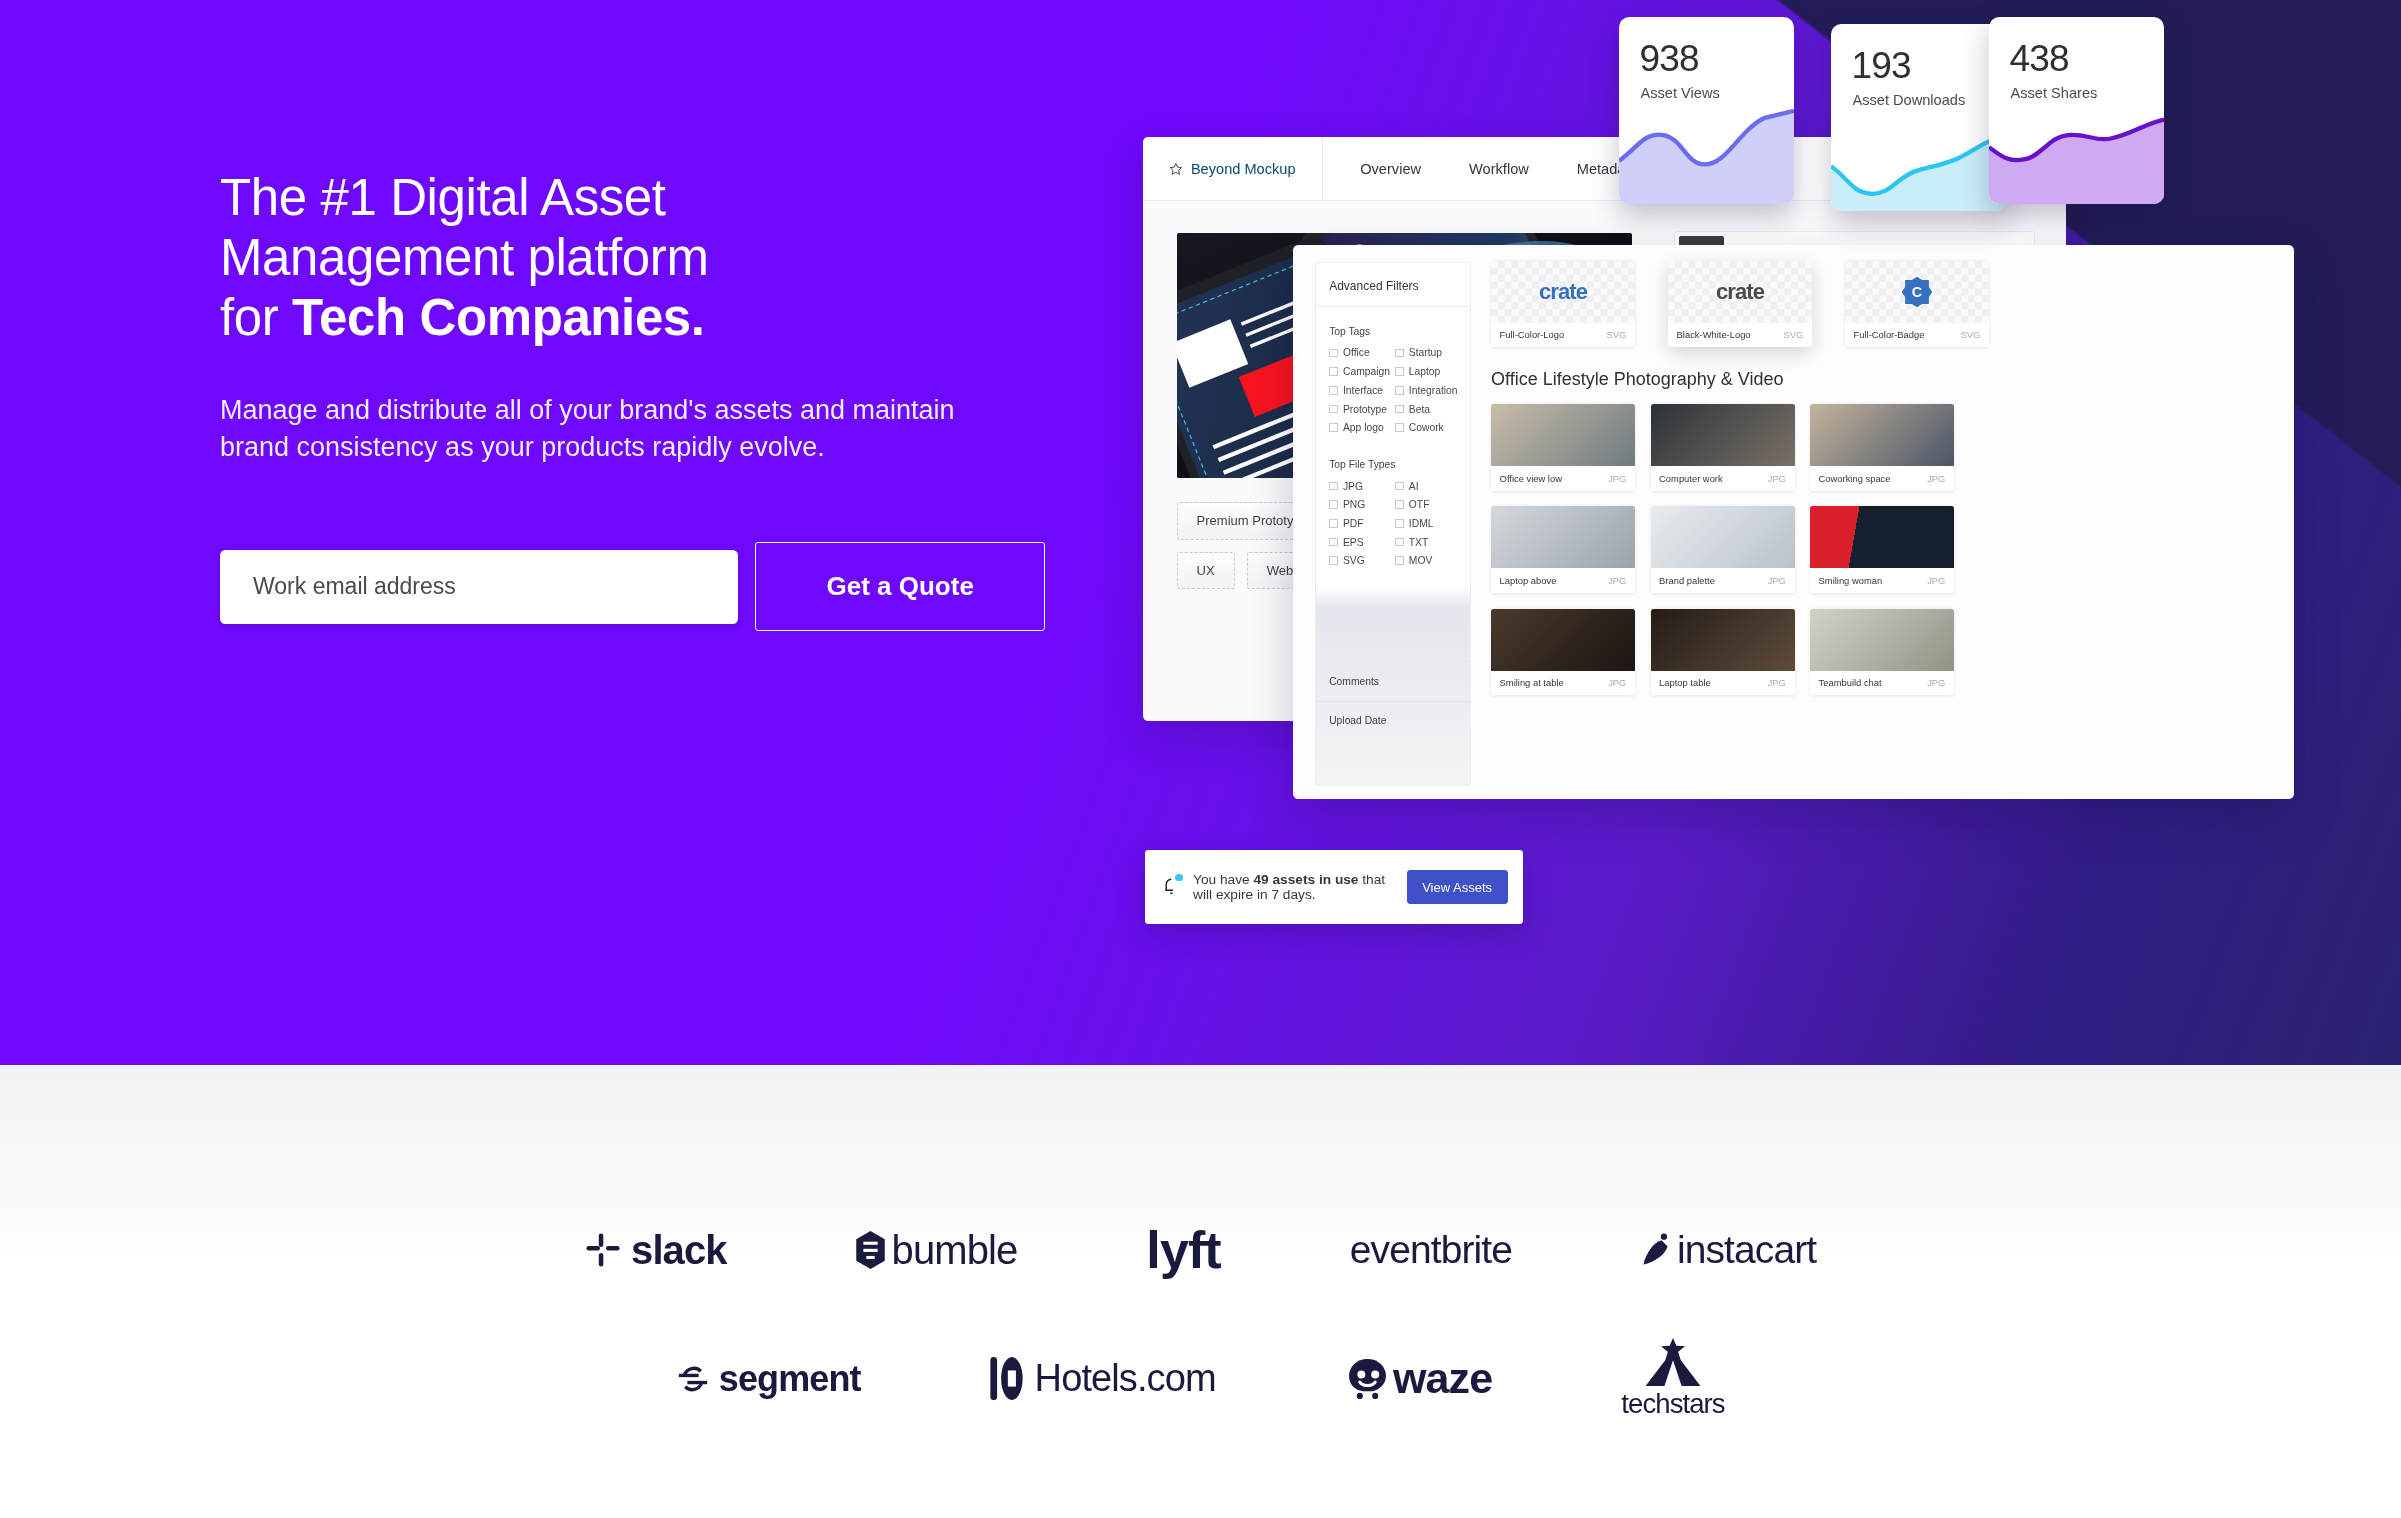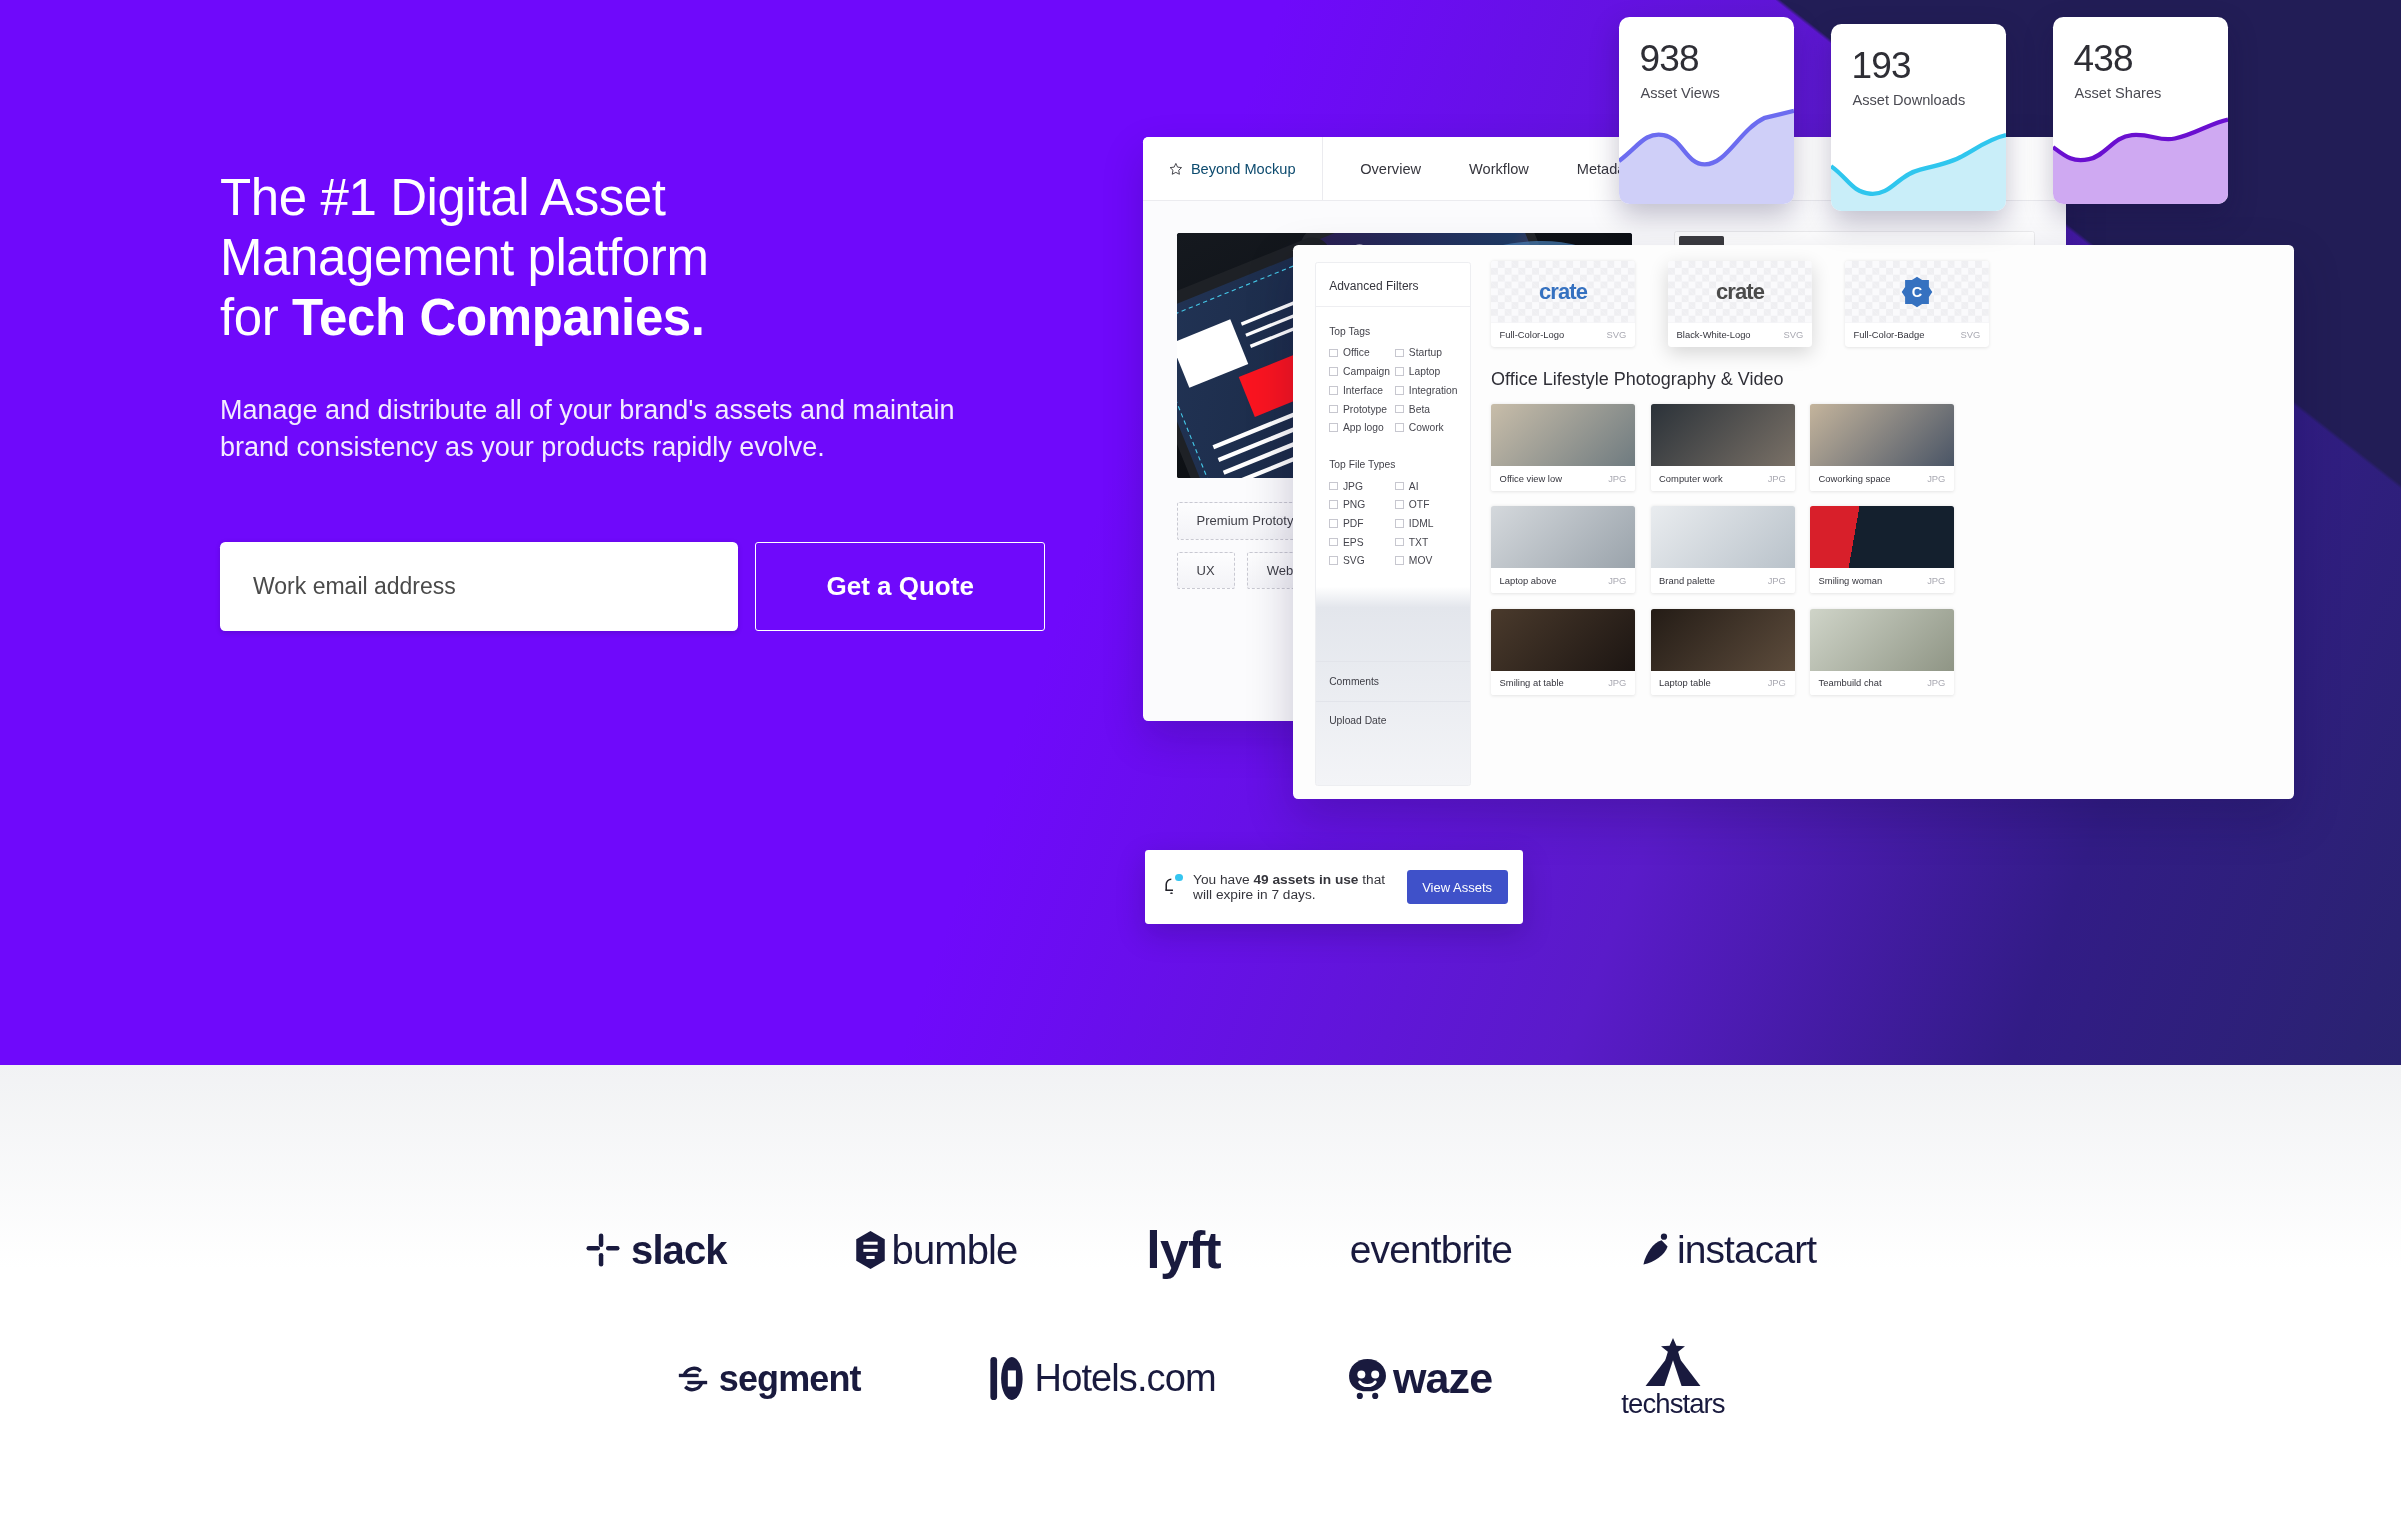--- a/index.html
+++ b/index.html
@@ -38,21 +38,21 @@
   #headline .bold { font-weight: 700; }
   #subhead {
     margin-top: 43px;
     font-size: 27px;
     line-height: 1.38;
     color: #f3ecff;
     width: 773px;
   }
   #cta-row { margin-top: 76px; display: flex; align-items: center; }
   #email-input {
-    width: 533px; height: 89px;
+    width: 533px; height: 74px;
     background: #fff;
     border: none; border-radius: 5.2px;
     font-family: "Liberation Sans", sans-serif;
     font-size: 23px;
     color: #3d3d3d;
     padding: 0 33px;
     box-shadow: 0 1.7px 5.2px rgba(0,0,0,.15);
   }
   #email-input::placeholder { color: #4a4a4a; }
   #quote-btn {
@@ -78,21 +78,21 @@
     background: #fff;
     border-radius: 10.3px;
     overflow: hidden;
     box-shadow: 0 12px 29px rgba(20,10,60,.25);
   }
   .stat .num { font-size: 37px; color: #2e2e35; margin: 20.6px 0 0 20.6px; letter-spacing: -0.9px; }
   .stat .lbl { font-size: 14.6px; color: #4a4a52; margin: 5.2px 0 0 21.5px; }
   .stat svg { position: absolute; left: 0; bottom: 0; width: 100%; height: 100px; }
   #stat-0 { left: 485px; top: 17px; }
   #stat-1 { left: 697px; top: 24px; }
-  #stat-2 { left: 919px; top: 17px; }
+  #stat-2 { left: 855px; top: 17px; }
 
   
   #panel-main {
     position: absolute; left: 8.6px; top: 137px;
     width: 923px; height: 584px;
     background: #fbfbfd;
     border-radius: 5.2px;
     box-shadow: 0 17px 41px rgba(20,10,60,.20);
     overflow: hidden;
   }

